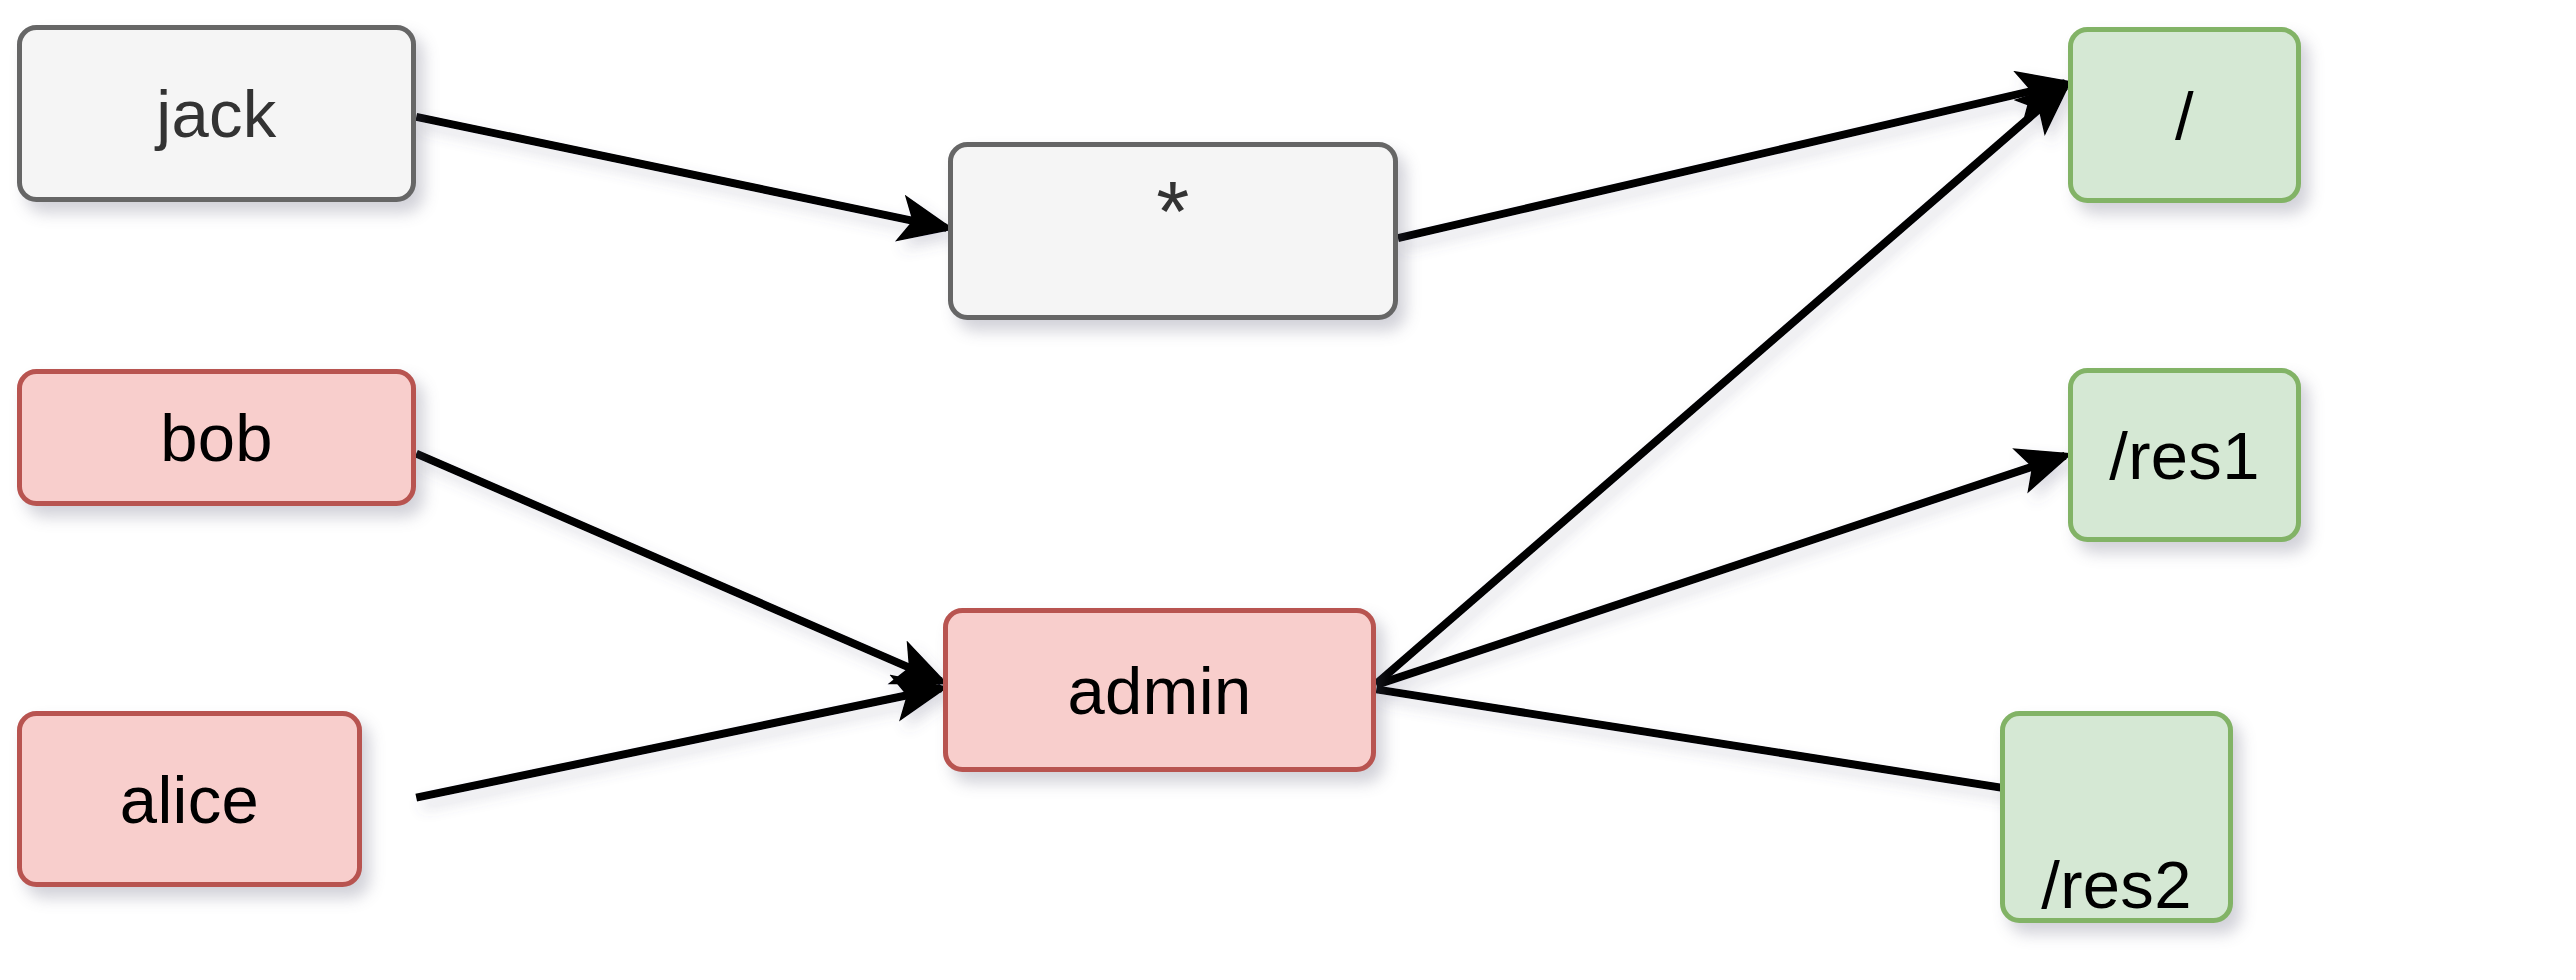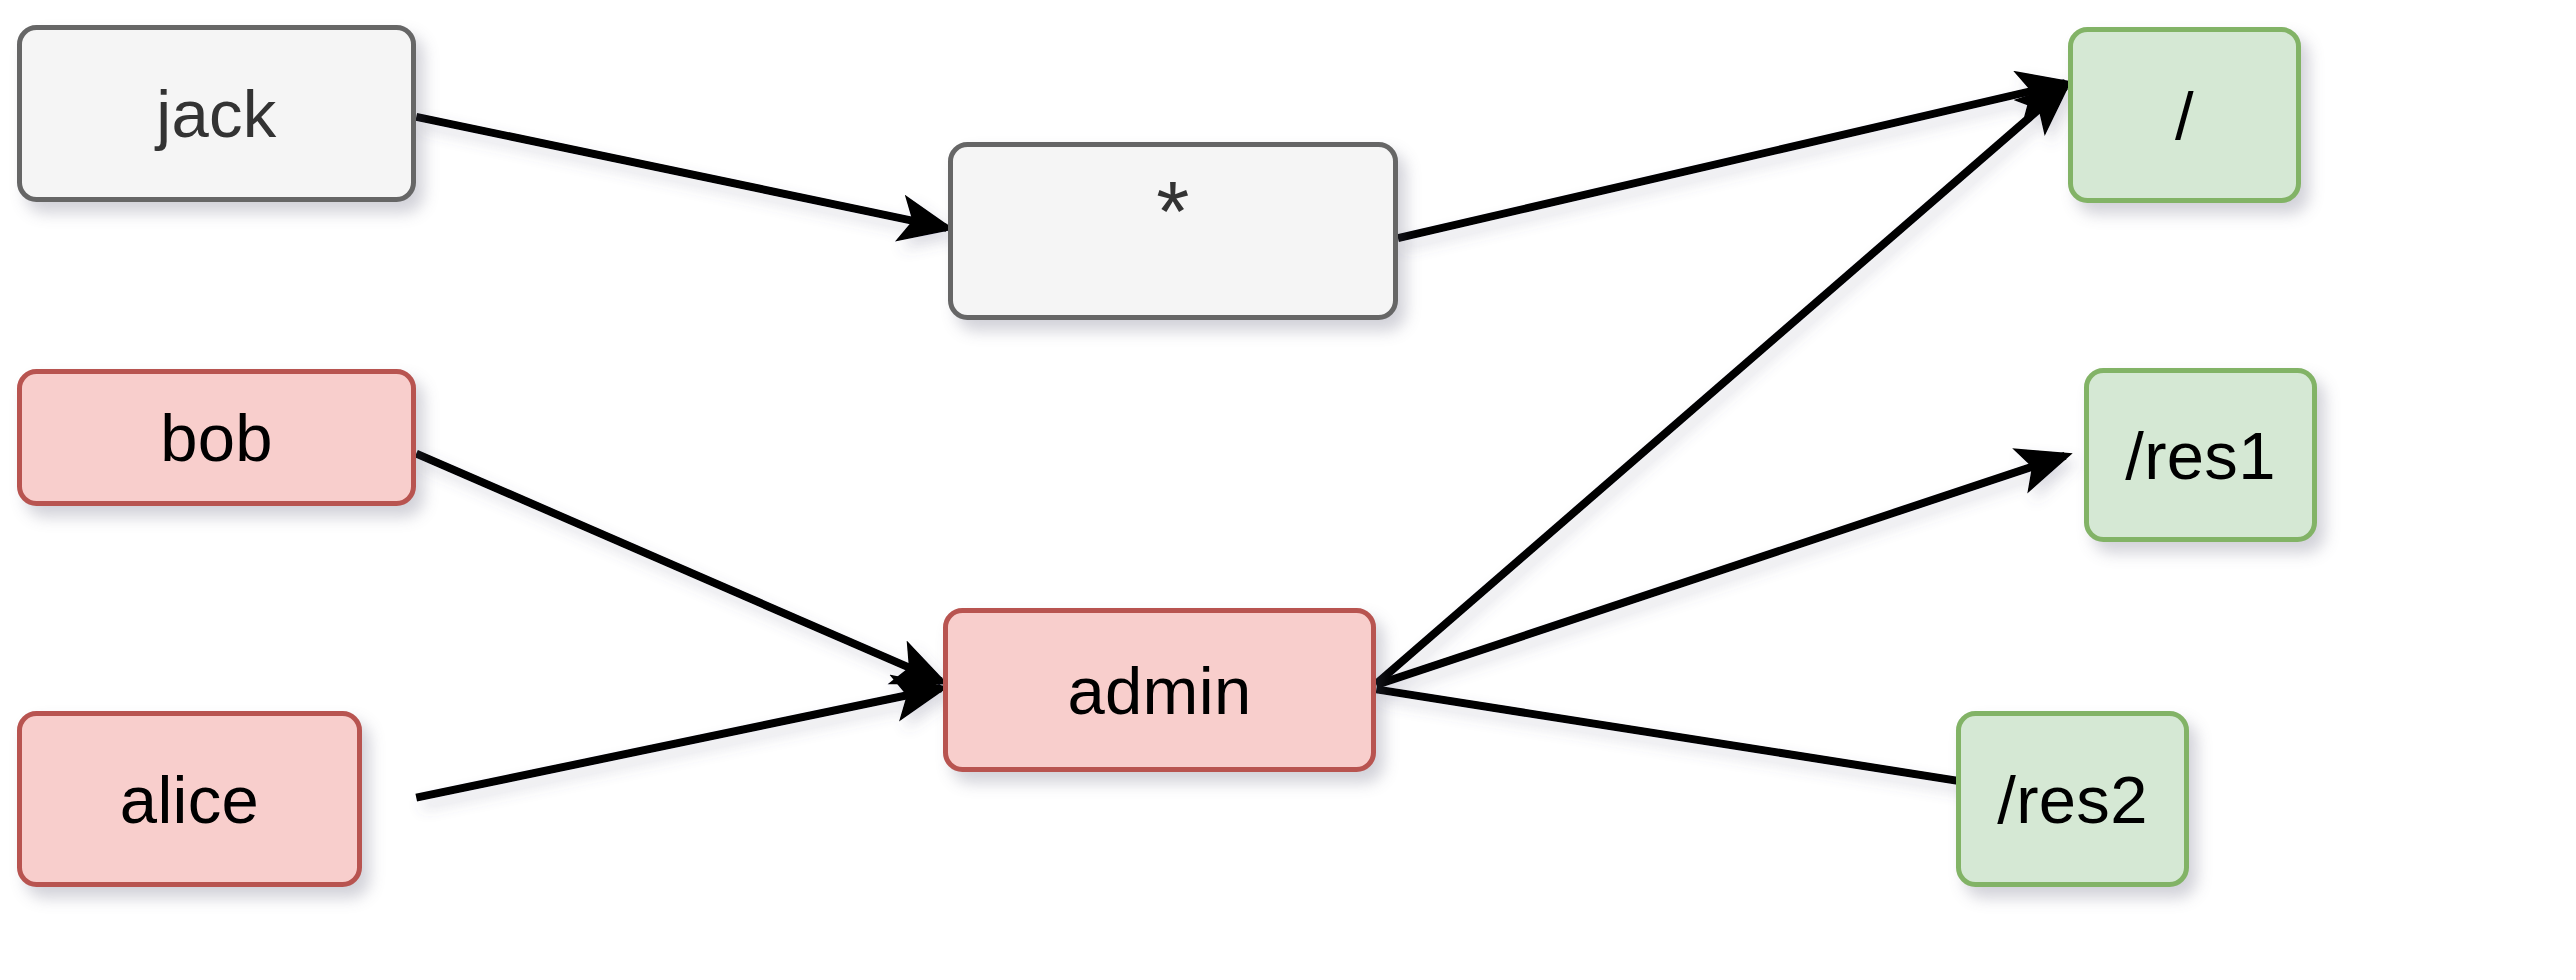--- a/index.html
+++ b/index.html
@@ -102,22 +102,22 @@
       </div>
       <div class="node type-pink" style="left: 943px; top: 597px; width: 433px; height: 164px; margin-top: 11px;">
         <span class="node-label">admin</span>
       </div>
       <div class="node type-pink" style="left: 17px; top: 711px; width: 345px; height: 176px;">
         <span class="node-label">alice</span>
       </div>
       <div class="node type-green" style="left: 2068px; top: 27px; width: 233px; height: 176px;">
         <span class="node-label">/</span>
       </div>
-      <div class="node type-green" style="left: 2068px; top: 368px; width: 233px; height: 174px; margin-left: 16px;">
+      <div class="node type-green" style="left: 2068px; top: 368px; width: 233px; height: 174px;">
         <span class="node-label">/res1</span>
       </div>
-      <div class="node type-green" style="left: 1956px; top: 711px; width: 233px; height: 176px;">
+      <div class="node type-green" style="left: 2000px; top: 711px; width: 233px; height: 212px; align-items: flex-end;">
         <span class="node-label">/res2</span>
       </div>
     </div>
 
 </div>
 
 
 </body></html>

